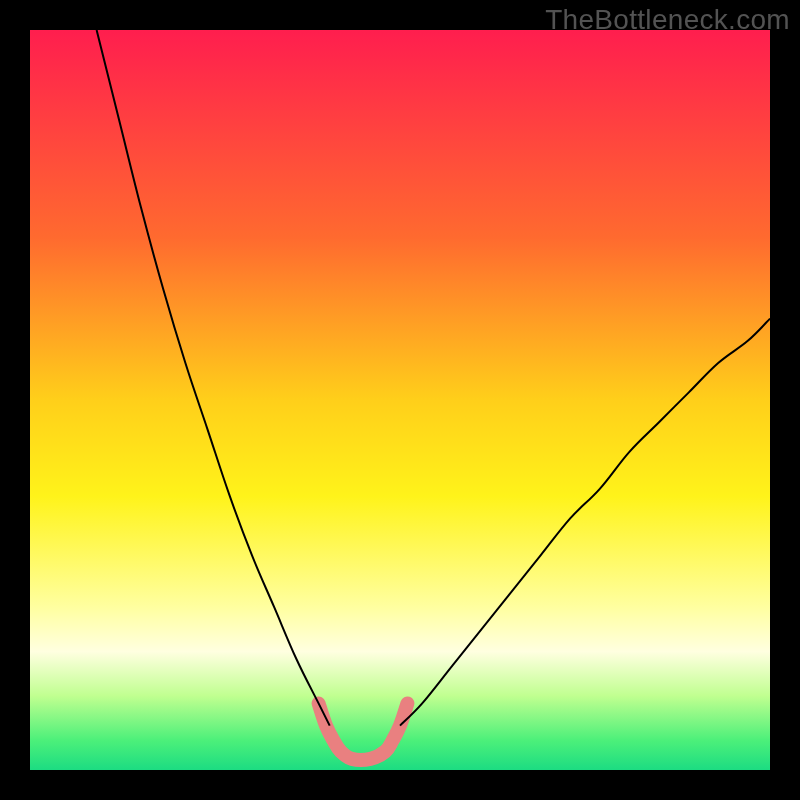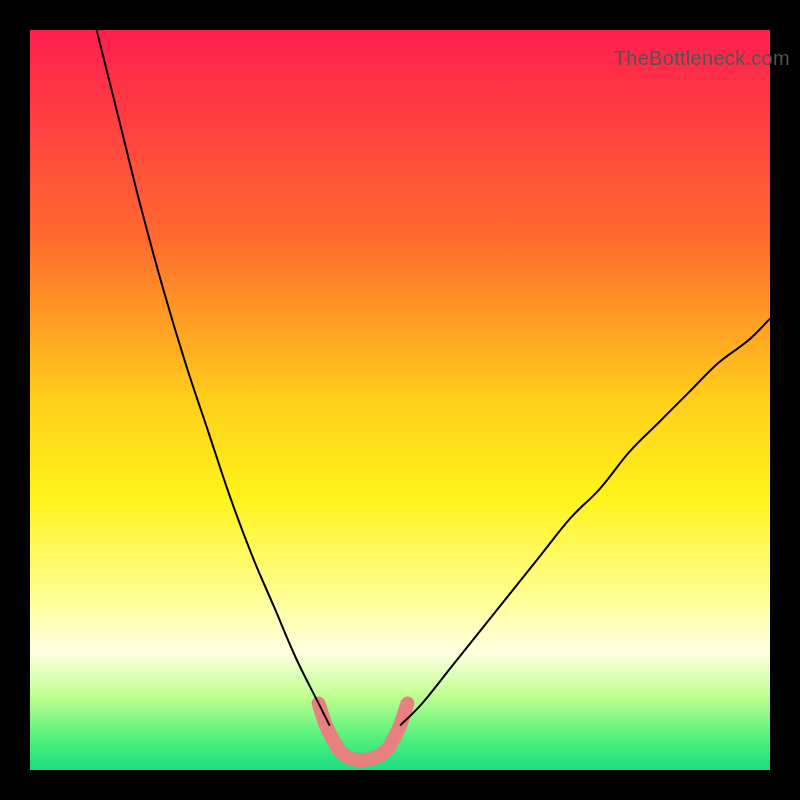--- a/index.html
+++ b/index.html
@@ -15,25 +15,24 @@
     position: relative;
     width: 800px;
     height: 800px;
     background: #000;
   }
   .watermark {
     position: absolute;
     top: 4px;
     right: 10px;
     color: #535353;
-    font-size: 20px;
+    font-size: 28px;
     font-weight: 500;
     letter-spacing: 0.3px;
     z-index: 10;
-    margin-top: 43px;
   }
   .plot-area {
     position: absolute;
     left: 30px;
     top: 30px;
     width: 740px;
     height: 740px;
     overflow: hidden;
   }
   .gradient-bg {

